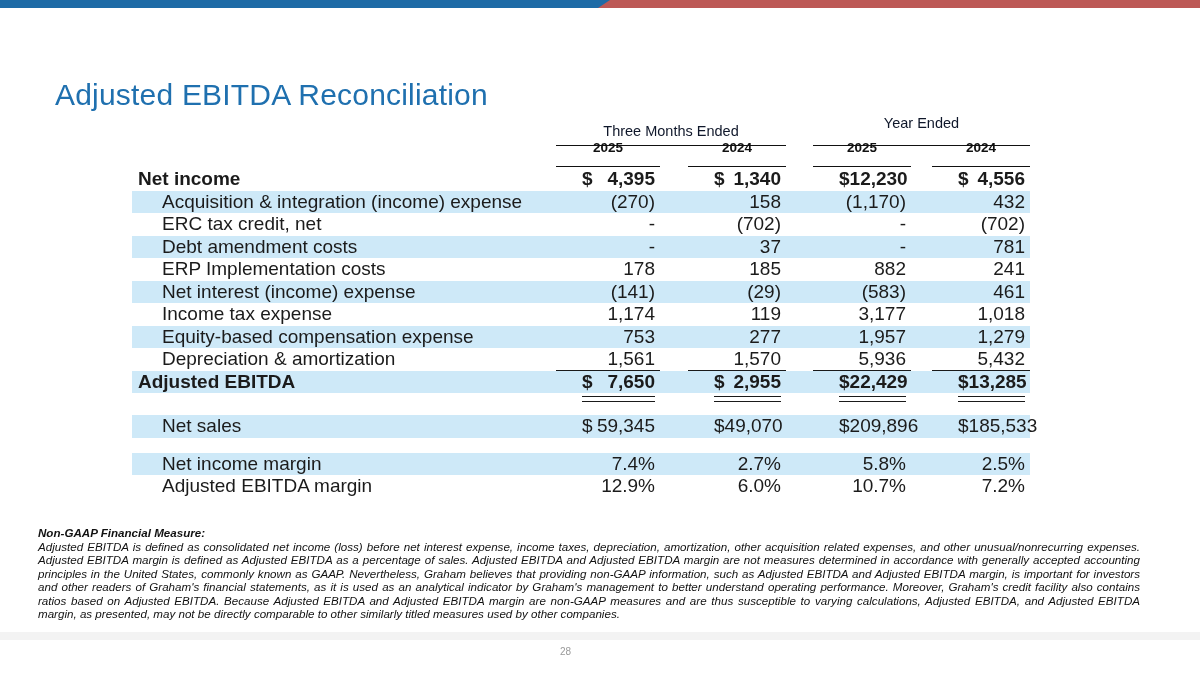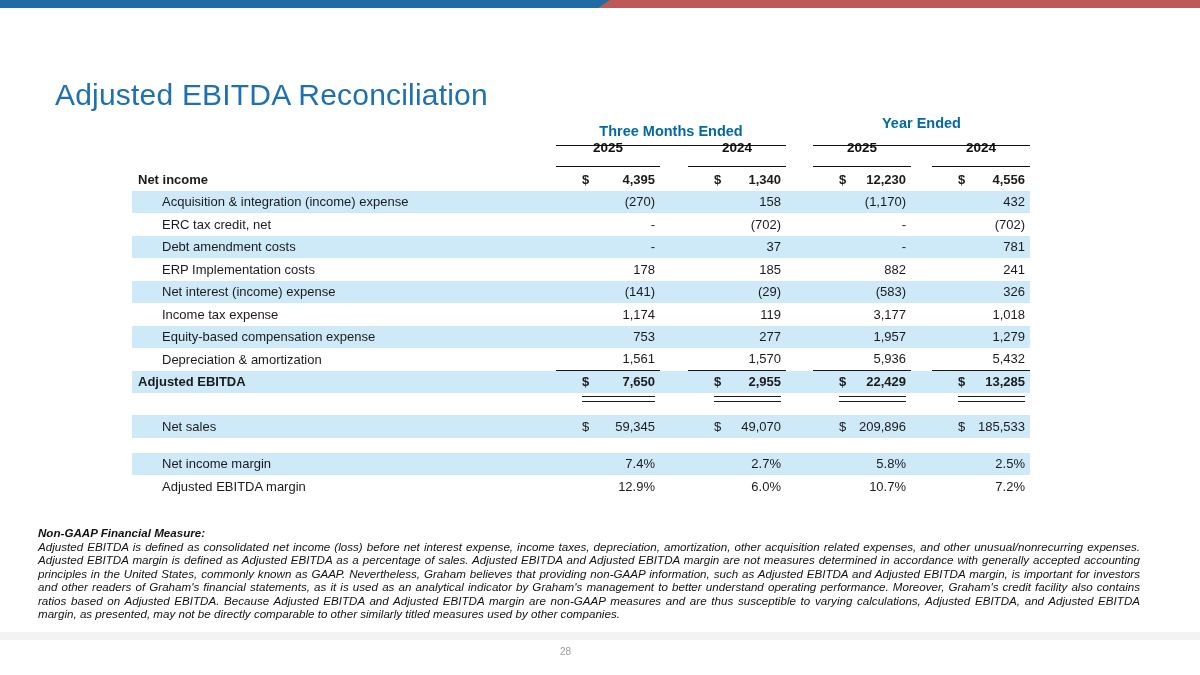--- a/index.html
+++ b/index.html
@@ -18,32 +18,32 @@
   
   .ftable{position:absolute;left:132px;top:108px;width:898px;}
   .t-row{display:flex;align-items:center;height:22.5px;}
   .t-row>*{box-sizing:border-box;}
   .t-row>.label{width:424px;padding-left:6px;}
   .t-row>.num{width:104px;height:100%;display:flex;justify-content:space-between;
               align-items:center;padding:0 5px 0 26px;}
   .t-row>.num:nth-child(3){width:98px;margin-left:28px;}
   .t-row>.num:nth-child(4){width:98px;margin-left:27px;}
   .t-row>.num:nth-child(5){width:98px;margin-left:21px;}
-  .t-row{font-size:13px;}
+  .t-row{font-size:19px;}
   .t-row.bold{font-weight:700;}
   .t-row.indent .label{padding-left:30px;}
   .t-row.stripe{background:#CEE9F8;}
   .t-row.rule-below .num{border-bottom:1.5px solid #1a1a1a;}
 
   .dblrow{height:10px;display:flex;align-items:flex-start;}
   .dblrow .dbl{width:100%;height:4px;margin-top:2px;
                border-top:1.5px solid #1a1a1a;border-bottom:1.5px solid #1a1a1a;}
 
   
-  .group-row{display:flex;align-items:flex-end;height:38px;font-weight:700;font-size:14.5px;color:#0369a1;}
+  .group-row{display:flex;align-items:flex-end;height:38px;font-weight:400;font-size:14.5px;color:#0f172a;}
   .group-row .spacer{width:424px;}
   .group-row .gspan1{width:230px;text-align:center;border-bottom:1.5px solid #111;padding-bottom:6px;}
   .group-row .ggap{width:27px;}
   .group-row .gspan2{width:217px;text-align:center;border-bottom:1.5px solid #111;padding-bottom:14px;}
   .year-row{display:flex;align-items:flex-end;height:21px;font-weight:700;font-size:13.5px;color:#111;margin-bottom:1px;}
   .year-row .spacer{width:424px;}
   .year-row .ycell{width:104px;text-align:center;border-bottom:1.5px solid #111;padding-bottom:11px;box-sizing:border-box;}
   .year-row .ycell:nth-child(3){width:98px;margin-left:28px;}
   .year-row .ycell:nth-child(4){width:98px;margin-left:27px;}
   .year-row .ycell:nth-child(5){width:98px;margin-left:21px;}
@@ -195,21 +195,21 @@
     <div class="num">
             <span class="dollar"></span>
             <span class="val">(29)</span>
           </div>
     <div class="num">
             <span class="dollar"></span>
             <span class="val">(583)</span>
           </div>
     <div class="num">
             <span class="dollar"></span>
-            <span class="val">326</span>
+            <span class="val">461</span>
           </div>
   </div>
         <div class="t-row indent">
     <div class="label">Income tax expense</div>
     <div class="num">
             <span class="dollar"></span>
             <span class="val">1,174</span>
           </div>
     <div class="num">
             <span class="dollar"></span>

